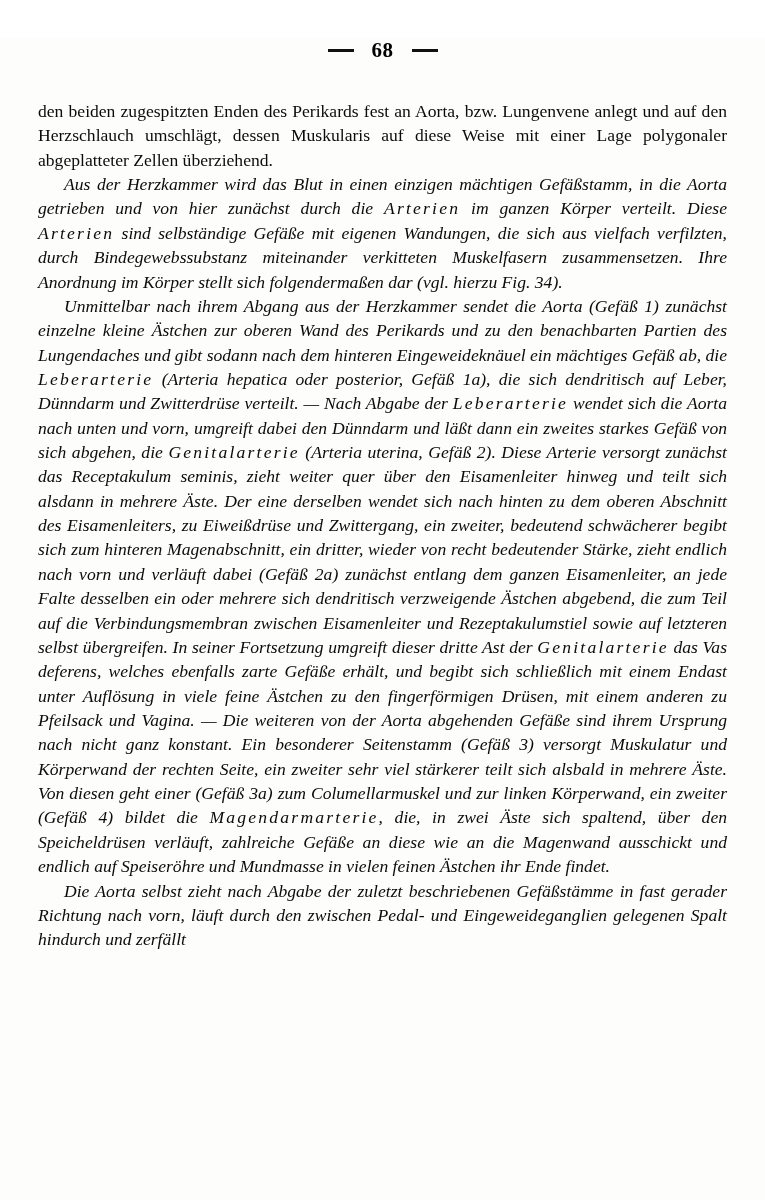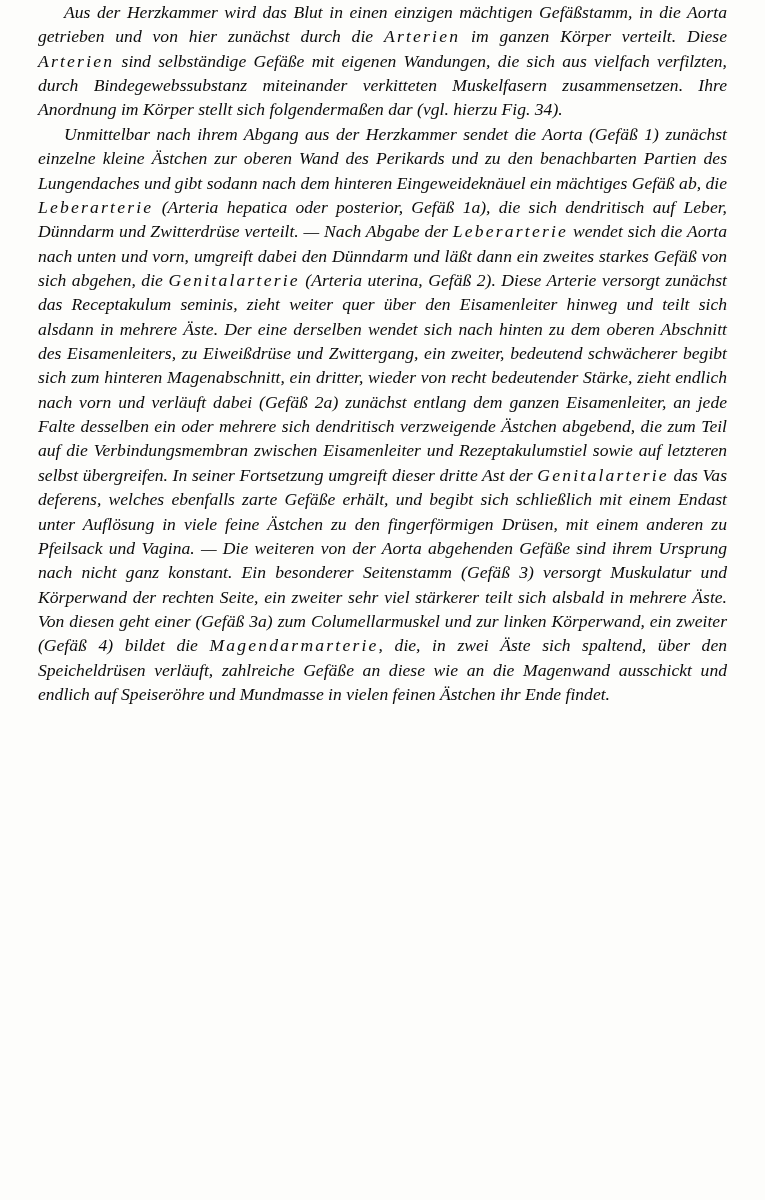--- a/index.html
+++ b/index.html
@@ -64,19 +64,26 @@
   }
   .sp {
     letter-spacing: 2.2px;
   }
 </style>
 </head>
 <body>
 
 <div class="page">
 
+  <div class="page-header">
+    <span class="rule"></span>
+    <span class="page-number">68</span>
+    <span class="rule"></span>
+  </div>
 
   <div class="body-text">
+    <p>den beiden zugespitzten Enden des Perikards fest an Aorta, bzw. Lungenvene anlegt und auf den Herzschlauch umschlägt, dessen Muskularis auf diese Weise mit einer Lage polygonaler abgeplatteter Zellen überziehend.</p>
     <p class="indent">Aus der Herzkammer wird das Blut in einen einzigen mächtigen Gefäßstamm, in die Aorta getrieben und von hier zunächst durch die <span class="sp">Arterien</span> im ganzen Körper verteilt. Diese <span class="sp">Arterien</span> sind selbständige Gefäße mit eigenen Wandungen, die sich aus vielfach verfilzten, durch Bindegewebssubstanz miteinander verkitteten Muskelfasern zusammensetzen. Ihre Anordnung im Körper stellt sich folgendermaßen dar (vgl. hierzu Fig. 34).</p>
     <p class="indent">Unmittelbar nach ihrem Abgang aus der Herzkammer sendet die Aorta (Gefäß 1) zunächst einzelne kleine Ästchen zur oberen Wand des Perikards und zu den benachbarten Partien des Lungendaches und gibt sodann nach dem hinteren Eingeweideknäuel ein mächtiges Gefäß ab, die <span class="sp">Leberarterie</span> (Arteria hepatica oder posterior, Gefäß 1a), die sich dendritisch auf Leber, Dünndarm und Zwitterdrüse verteilt. — Nach Abgabe der <span class="sp">Leberarterie</span> wendet sich die Aorta nach unten und vorn, umgreift dabei den Dünndarm und läßt dann ein zweites starkes Gefäß von sich abgehen, die <span class="sp">Genitalarterie</span> (Arteria uterina, Gefäß 2). Diese Arterie versorgt zunächst das Receptakulum seminis, zieht weiter quer über den Eisamenleiter hinweg und teilt sich alsdann in mehrere Äste. Der eine derselben wendet sich nach hinten zu dem oberen Abschnitt des Eisamenleiters, zu Eiweißdrüse und Zwittergang, ein zweiter, bedeutend schwächerer begibt sich zum hinteren Magenabschnitt, ein dritter, wieder von recht bedeutender Stärke, zieht endlich nach vorn und verläuft dabei (Gefäß 2a) zunächst entlang dem ganzen Eisamenleiter, an jede Falte desselben ein oder mehrere sich dendritisch verzweigende Ästchen abgebend, die zum Teil auf die Verbindungsmembran zwischen Eisamenleiter und Rezeptakulumstiel sowie auf letzteren selbst übergreifen. In seiner Fortsetzung umgreift dieser dritte Ast der <span class="sp">Genitalarterie</span> das Vas deferens, welches ebenfalls zarte Gefäße erhält, und begibt sich schließlich mit einem Endast unter Auflösung in viele feine Ästchen zu den fingerförmigen Drüsen, mit einem anderen zu Pfeilsack und Vagina. — Die weiteren von der Aorta abgehenden Gefäße sind ihrem Ursprung nach nicht ganz konstant. Ein besonderer Seitenstamm (Gefäß 3) versorgt Muskulatur und Körperwand der rechten Seite, ein zweiter sehr viel stärkerer teilt sich alsbald in mehrere Äste. Von diesen geht einer (Gefäß 3a) zum Columellarmuskel und zur linken Körperwand, ein zweiter (Gefäß 4) bildet die <span class="sp">Magendarmarterie</span>, die, in zwei Äste sich spaltend, über den Speicheldrüsen verläuft, zahlreiche Gefäße an diese wie an die Magenwand ausschickt und endlich auf Speiseröhre und Mundmasse in vielen feinen Ästchen ihr Ende findet.</p>
+    <p class="indent">Die Aorta selbst zieht nach Abgabe der zuletzt beschriebenen Gefäßstämme in fast gerader Richtung nach vorn, läuft durch den zwischen Pedal- und Eingeweideganglien gelegenen Spalt hindurch und zerfällt</p>
   </div>
 
 </div>
 
 </body></html>

